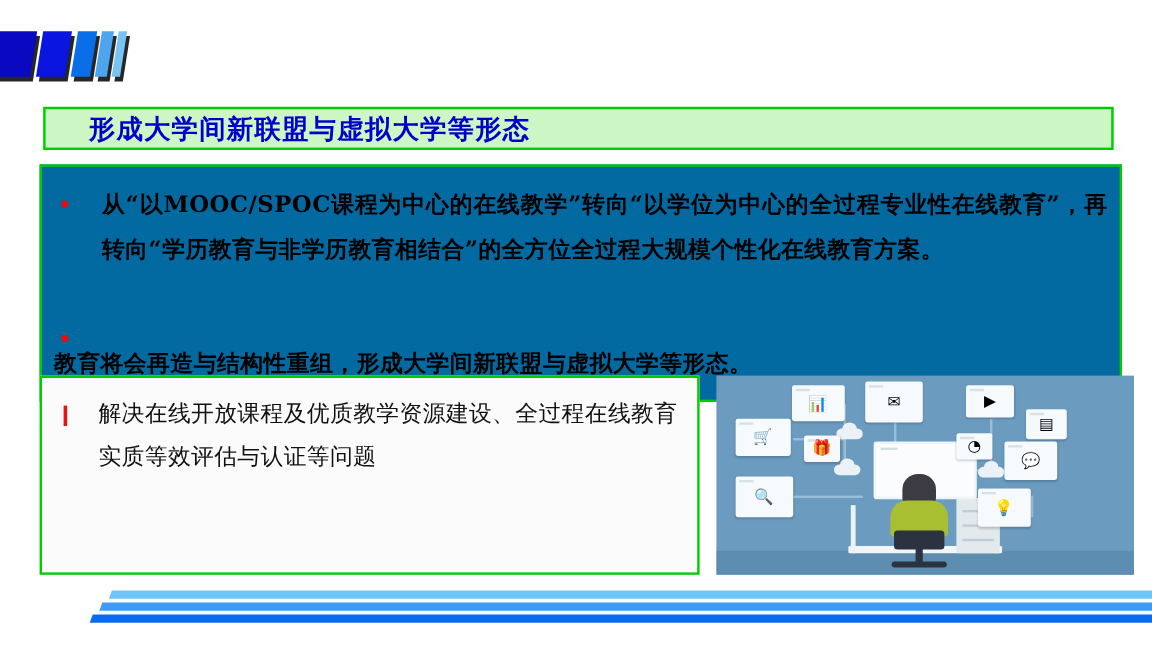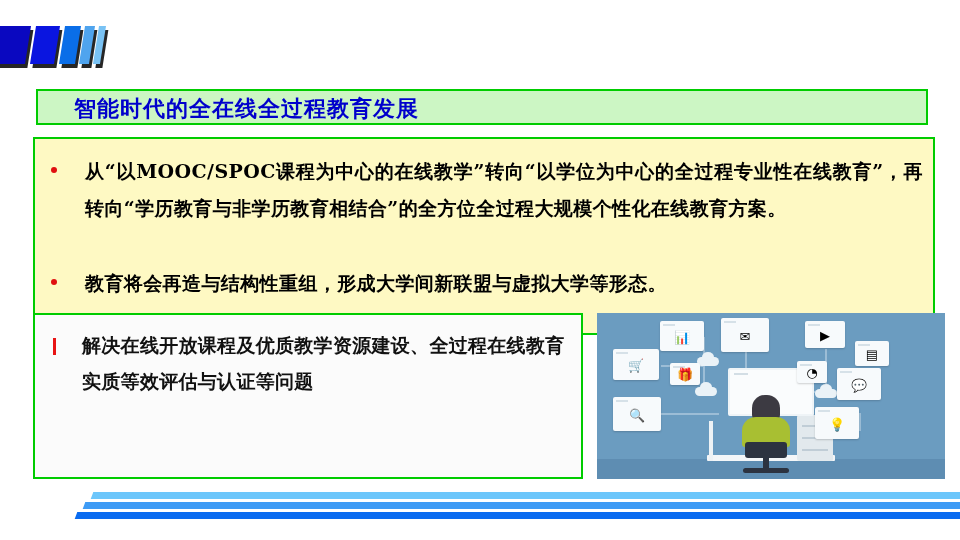--- a/index.html
+++ b/index.html
@@ -81,33 +81,33 @@
     white-space: nowrap;
   }
 
   
   .main-panel {
     position: absolute;
     left: 33px;
     top: 137px;
     width: 902px;
     height: 198px;
-    background: #fef9c3;
+    background: #0369a1;
     border: 2px solid #00CC00;
     box-sizing: border-box;
   }
   .bullet-row {
     position: absolute;
     left: 10px;
     right: 10px;
     display: flex;
     align-items: flex-start;
   }
   .bullet-row.r1 { top: 14px; }
-  .bullet-row.r2 { top: 126px; }
+  .bullet-row.r2 { top: 126px; flex-direction: column; }
   .dot-marker {
     flex: 0 0 auto;
     width: 6px;
     height: 6px;
     border-radius: 50%;
     background: #E01010;
     margin-top: 14px;
     margin-left: 6px;
     margin-right: 28px;
   }
@@ -148,21 +148,21 @@
     height: 17px;
     background: #E81414;
     margin-top: 11px;
     margin-left: 8px;
     margin-right: 26px;
   }
   .sub-text {
     flex: 1 1 auto;
     color: #111111;
     font-family: "DejaVu Serif", "Liberation Serif", serif;
-    font-weight: bold;
+    font-weight: normal;
     font-size: 19px;
     line-height: 36px;
     letter-spacing: 0.3px;
   }
 
   
   .illustration {
     position: absolute;
     left: 597px;
     top: 313px;
@@ -343,21 +343,21 @@
   <div class="logo-bars">
     <span class="bar b1"></span>
     <span class="bar b2"></span>
     <span class="bar b3"></span>
     <span class="bar b4"></span>
     <span class="bar b5"></span>
   </div>
 
 
   <div class="subtitle-box">
-    <span class="subtitle-text">智能时代的全在线全过程教育发展</span>
+    <span class="subtitle-text">形成大学间新联盟与虚拟大学等形态</span>
   </div>
 
   <div class="main-panel">
     <div class="bullet-row r1">
       <span class="dot-marker"></span>
       <span class="bullet-text">从“以MOOC/SPOC课程为中心的在线教学”转向“以学位为中心的全过程专业性在线教育”，再转向“学历教育与非学历教育相结合”的全方位全过程大规模个性化在线教育方案。</span>
     </div>
     <div class="bullet-row r2">
       <span class="dot-marker"></span>
       <span class="bullet-text">教育将会再造与结构性重组，形成大学间新联盟与虚拟大学等形态。</span>

